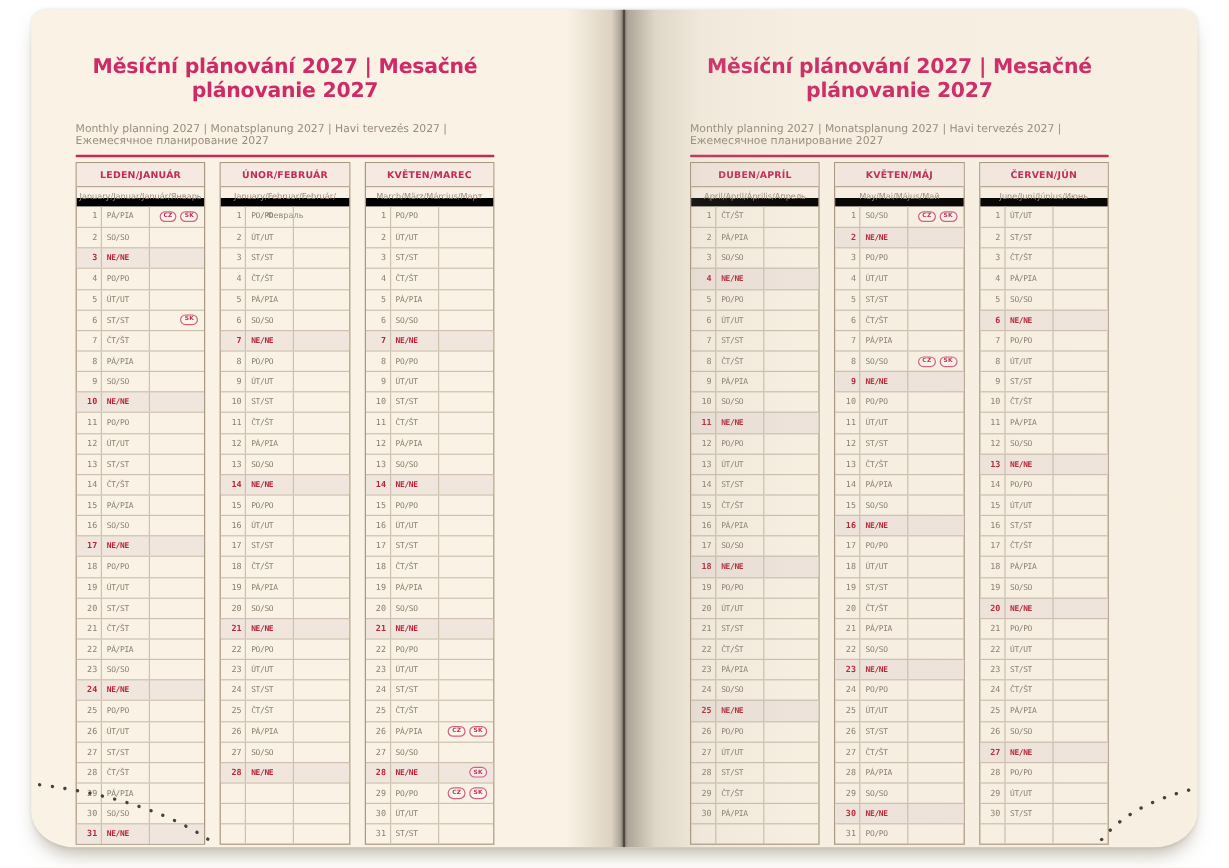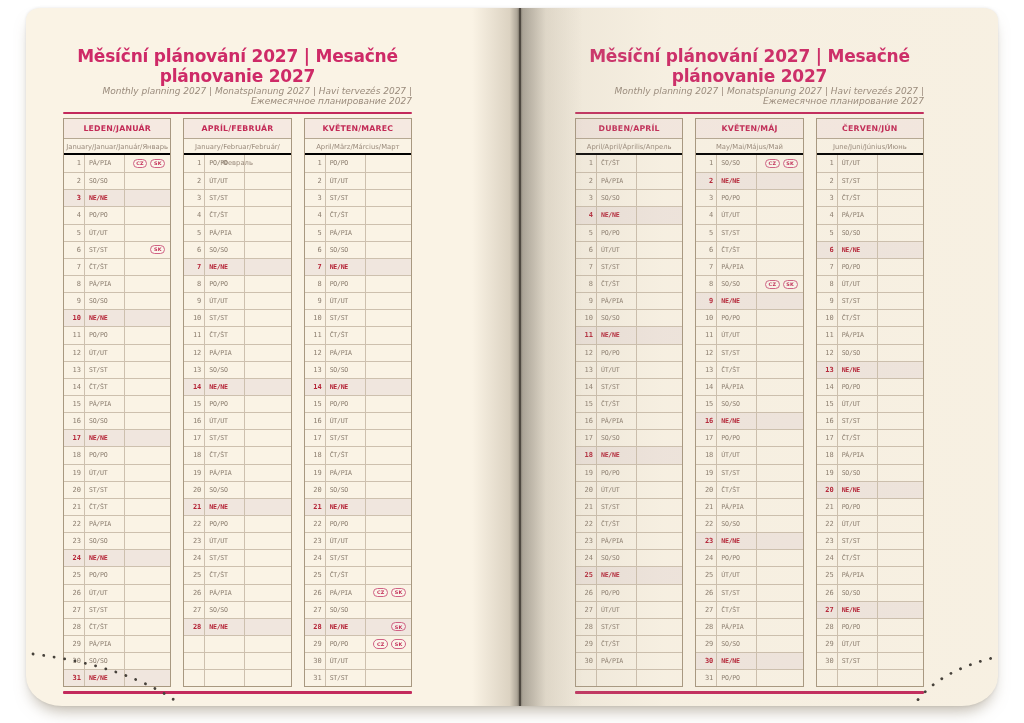--- a/index.html
+++ b/index.html
@@ -30,30 +30,30 @@
     box-shadow:0 0 2px rgba(60,55,45,.8);pointer-events:none;}
   .spine-grad-right{position:absolute;top:0;bottom:0;left:495px;width:62px;
     background:linear-gradient(to right, rgba(85,79,68,.45), rgba(140,130,112,.15) 40%, rgba(140,130,112,0));pointer-events:none;}
 
   .page-content{position:absolute; top:38px; width:349px;}
   .page-content.left{left:37px;}
   .page-content.right{left:549px;}
 
   .page-title{font-size:17px; font-weight:bold; color:var(--accent);
     text-align:center; letter-spacing:-0.2px;}
-  .page-subtitle{font-size:9px; color:var(--sub-ink); text-align:right; margin-top:0;font-style:italic;}
+  .page-subtitle{font-size:9px; color:var(--sub-ink); text-align:left; margin-top:17px;}
   .top-rule{height:2px; background:var(--rule); margin-top:6px; border-radius:1px;}
 
   .months-row{display:flex; gap:12px; margin-top:4px;}
   .month-table{flex:1 1 0; border:1px solid var(--grid-dark); background:var(--paper);}
   .m-header{height:20px; line-height:20px; background:var(--hdr-bg);
     font-size:7.8px; font-weight:bold; color:#c32a56; text-align:center;
     border-bottom:1px solid #b6a893; letter-spacing:.2px;}
   .m-subtitle{height:16px; line-height:16px; font-size:6.8px; color:var(--sub-ink);
-    text-align:center; border-bottom:2px solid #000000;}
+    text-align:center; border-bottom:7px solid #000000;}
   .dr{display:flex; height:17.15px; font-family:"DejaVu Sans Mono","Liberation Mono",monospace;}
   .dr + .dr{border-top:1px solid var(--grid);}
   .dr .num{width:21px; text-align:right; padding-right:3px; font-size:7px;
     color:var(--ink); line-height:16.5px; border-right:1px solid var(--grid);}
   .dr .dow{width:40px; padding-left:4px; font-size:6.6px; letter-spacing:-0.3px;
     color:var(--ink); line-height:16.5px; border-right:1px solid var(--grid);}
   .dr .note{flex:1; display:flex; justify-content:flex-end; align-items:center;
     padding-right:5px; gap:3px;}
   .dr.sunday{background:var(--hol-bg);}
   .dr.sunday .num,.dr.sunday .dow{color:var(--hol-red); font-weight:bold;}
@@ -235,21 +235,21 @@
             <div class="dow">SO/SO</div>
             <div class="note"></div>
           </div>
           <div class="dr sunday">
             <div class="num">31</div>
             <div class="dow">NE/NE</div>
             <div class="note"></div>
           </div>
         </div>
         <div class="month-table">
-          <div class="m-header">APRÍL/FEBRUÁR</div>
+          <div class="m-header">ÚNOR/FEBRUÁR</div>
           <div class="m-subtitle">January/Februar/Február/Февраль</div>
           <div class="dr">
             <div class="num">1</div>
             <div class="dow">PO/PO</div>
             <div class="note"></div>
           </div>
           <div class="dr">
             <div class="num">2</div>
             <div class="dow">ÚT/UT</div>
             <div class="note"></div>
@@ -395,21 +395,21 @@
             <div class="note"></div>
           </div>
           <div class="dr">
             <div class="num"></div>
             <div class="dow"></div>
             <div class="note"></div>
           </div>
         </div>
         <div class="month-table">
           <div class="m-header">KVĚTEN/MAREC</div>
-          <div class="m-subtitle">April/März/Március/Март</div>
+          <div class="m-subtitle">March/März/Március/Март</div>
           <div class="dr">
             <div class="num">1</div>
             <div class="dow">PO/PO</div>
             <div class="note"></div>
           </div>
           <div class="dr">
             <div class="num">2</div>
             <div class="dow">ÚT/UT</div>
             <div class="note"></div>
           </div>

